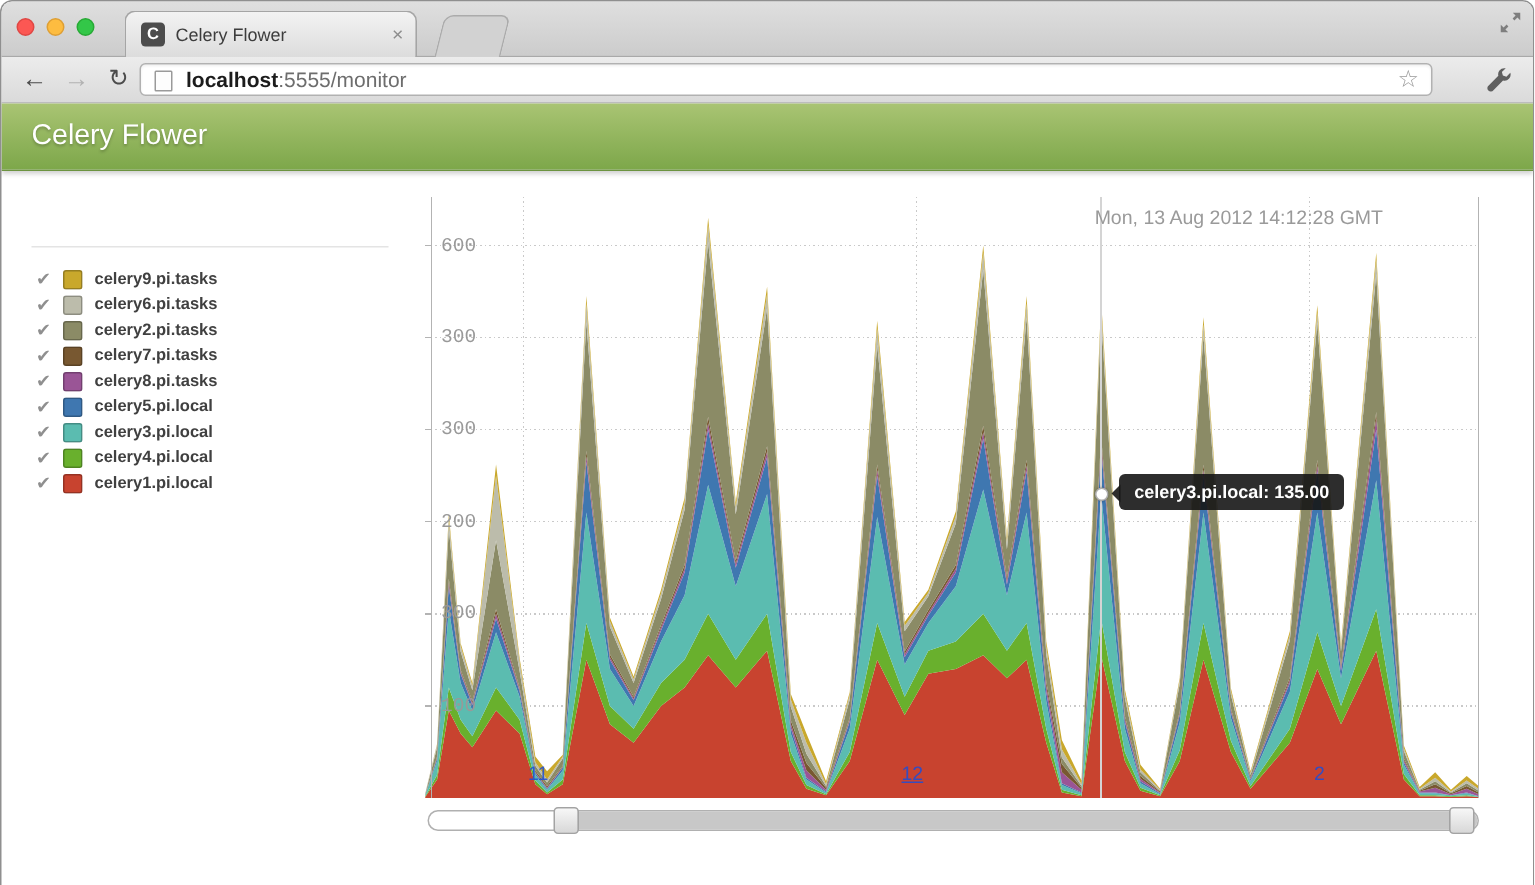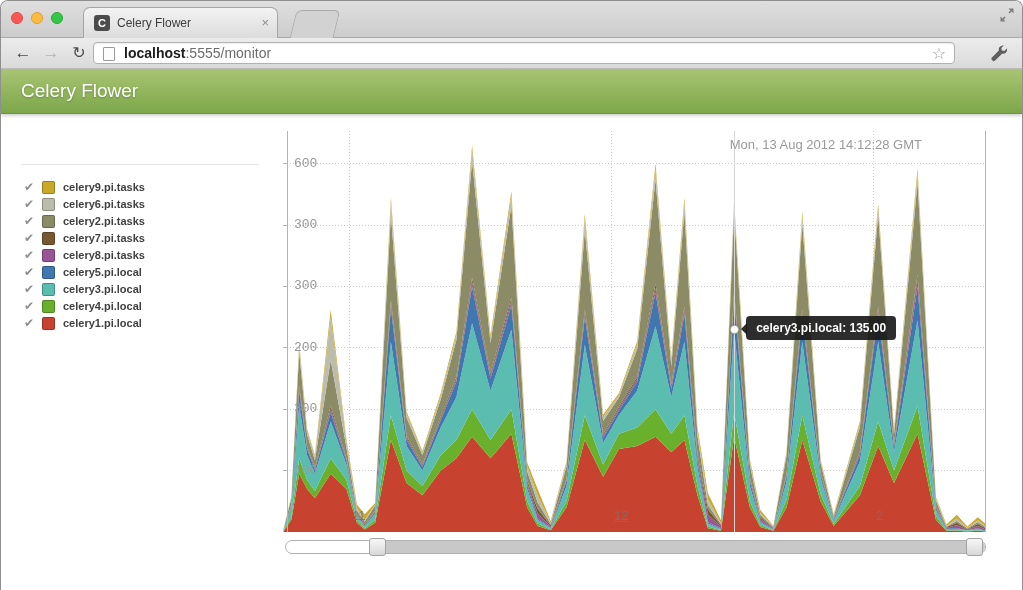--- a/index.html
+++ b/index.html
@@ -56,21 +56,21 @@
              border:1px solid rgba(0,0,0,.25);box-sizing:border-box;}
   .lg-label{display:inline-block;margin-left:8px;font-size:11px;font-weight:bold;color:#404040;vertical-align:middle;}
   
   .plot{position:absolute;left:286px;top:130px;width:699px;height:401px;}
   .plot svg{overflow:visible;display:block;}
   .grid{stroke:#c9c9c9;stroke-width:1;stroke-dasharray:1 2;shape-rendering:crispEdges;}
   .axis{stroke:#b3b3b3;stroke-width:1;shape-rendering:crispEdges;}
   .tickmark{stroke:#b3b3b3;stroke-width:1;shape-rendering:crispEdges;}
   .hoverline{stroke:#d4d4d4;stroke-width:1;shape-rendering:crispEdges;}
   .ytick{position:absolute;left:7px;font-size:13px;color:#999;font-family:Liberation Mono, monospace;}
-  .xtick{position:absolute;font-size:13px;color:#737373;opacity:.85;}
+  .xtick{position:absolute;font-size:13px;color:#1d4ed8;opacity:.85;}
   .timestamp{position:absolute;right:64px;top:6px;font-size:13px;color:#9a9a9a;white-space:nowrap;}
   .chart-dot{position:absolute;width:9px;height:9px;border-radius:50%;background:#fff;
              border:1px solid rgba(140,140,140,.7);box-shadow:0 0 2px rgba(0,0,0,.35);box-sizing:border-box;}
   .chart-tooltip{position:absolute;background:rgba(22,22,22,.9);color:#fff;font-size:12px;font-weight:bold;
              padding:5px 10px;border-radius:4px;white-space:nowrap;}
   .tt-arrow{position:absolute;left:-11px;top:7px;width:0;height:0;border:6px solid transparent;
              border-right-color:rgba(22,22,22,.9);}
   
   .slider{position:absolute;left:284px;top:539px;width:701px;height:14px;background:#fff;
           border:1px solid #b0b0b0;border-radius:7px;box-sizing:border-box;}
@@ -169,21 +169,21 @@
         <line class="hoverline" x1="447.1" y1="0" x2="447.1" y2="401"></line>
       </svg>
     <div class="timestamp">Mon, 13 Aug 2012 14:12:28 GMT</div>
   <div class="ytick" style="top: 331.6px;">100</div>
       <div class="ytick" style="top: 270.2px;">300</div>
       <div class="ytick" style="top: 208.8px;">200</div>
       <div class="ytick" style="top: 147.4px;">300</div>
       <div class="ytick" style="top: 86px;">300</div>
       <div class="ytick" style="top: 24.6px;">600</div>
       <div class="xtick" style="left: 65px; top: 377px;">11</div>
-      <div class="xtick" style="left: 327px; top: 377px; text-decoration: underline;">12</div>
+      <div class="xtick" style="left: 314px; top: 377px; text-decoration: underline;">12</div>
       <div class="xtick" style="left: 589px; top: 377px;">2</div>
     </div>
   <div class="chart-dot" style="left: 728.64px; top: 323.88px;"></div>
   <div class="chart-tooltip" style="left: 745.14px; top: 315.38px;">
     <span class="tt-arrow"></span>
     <span>celery3.pi.local: 135.00</span>
   </div>
 
   <div class="slider">
     <div class="slider-range" style="left: 90.87px; width: 608.13px;"></div>

